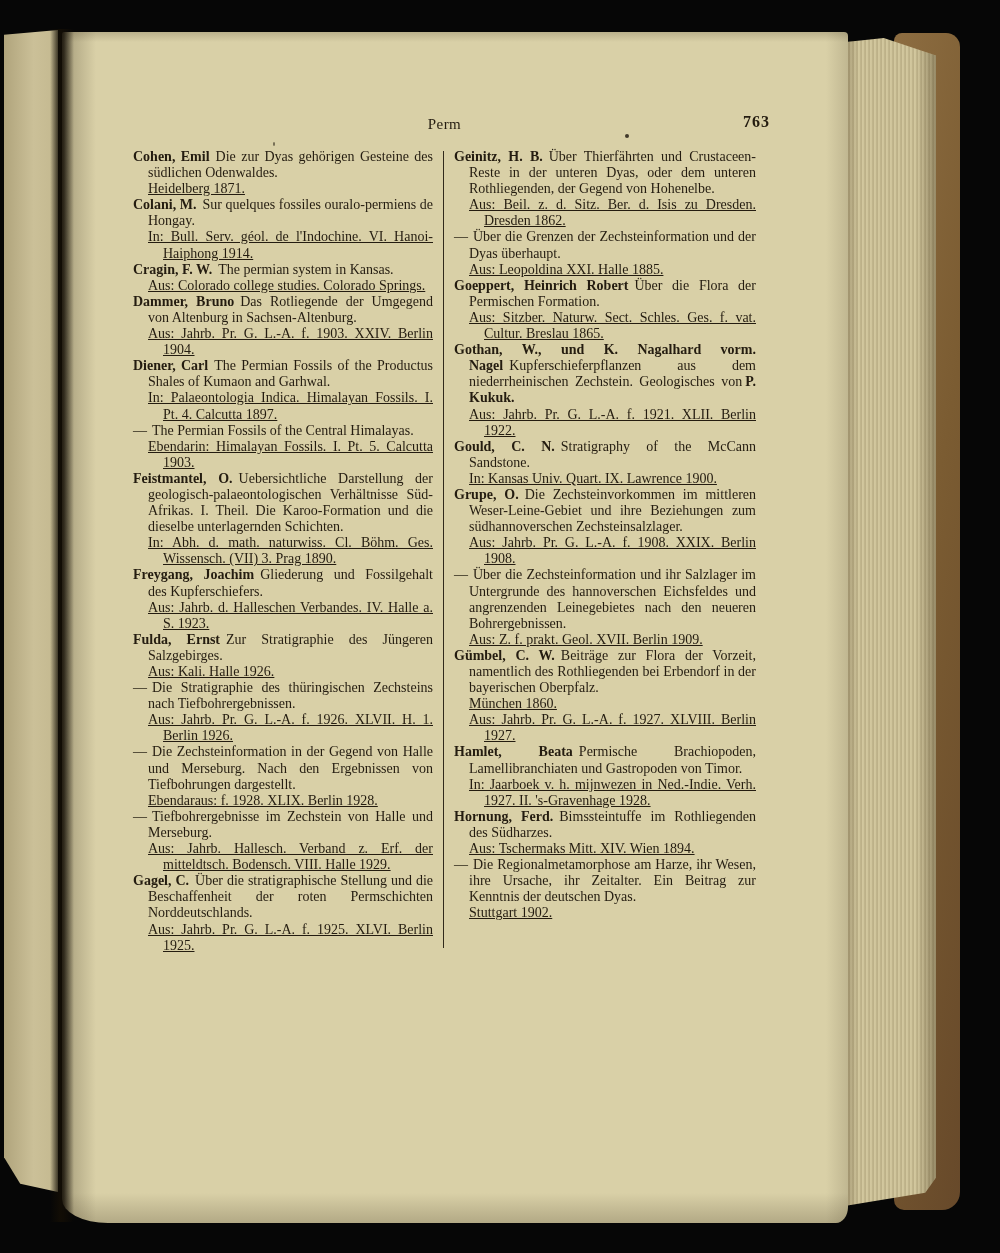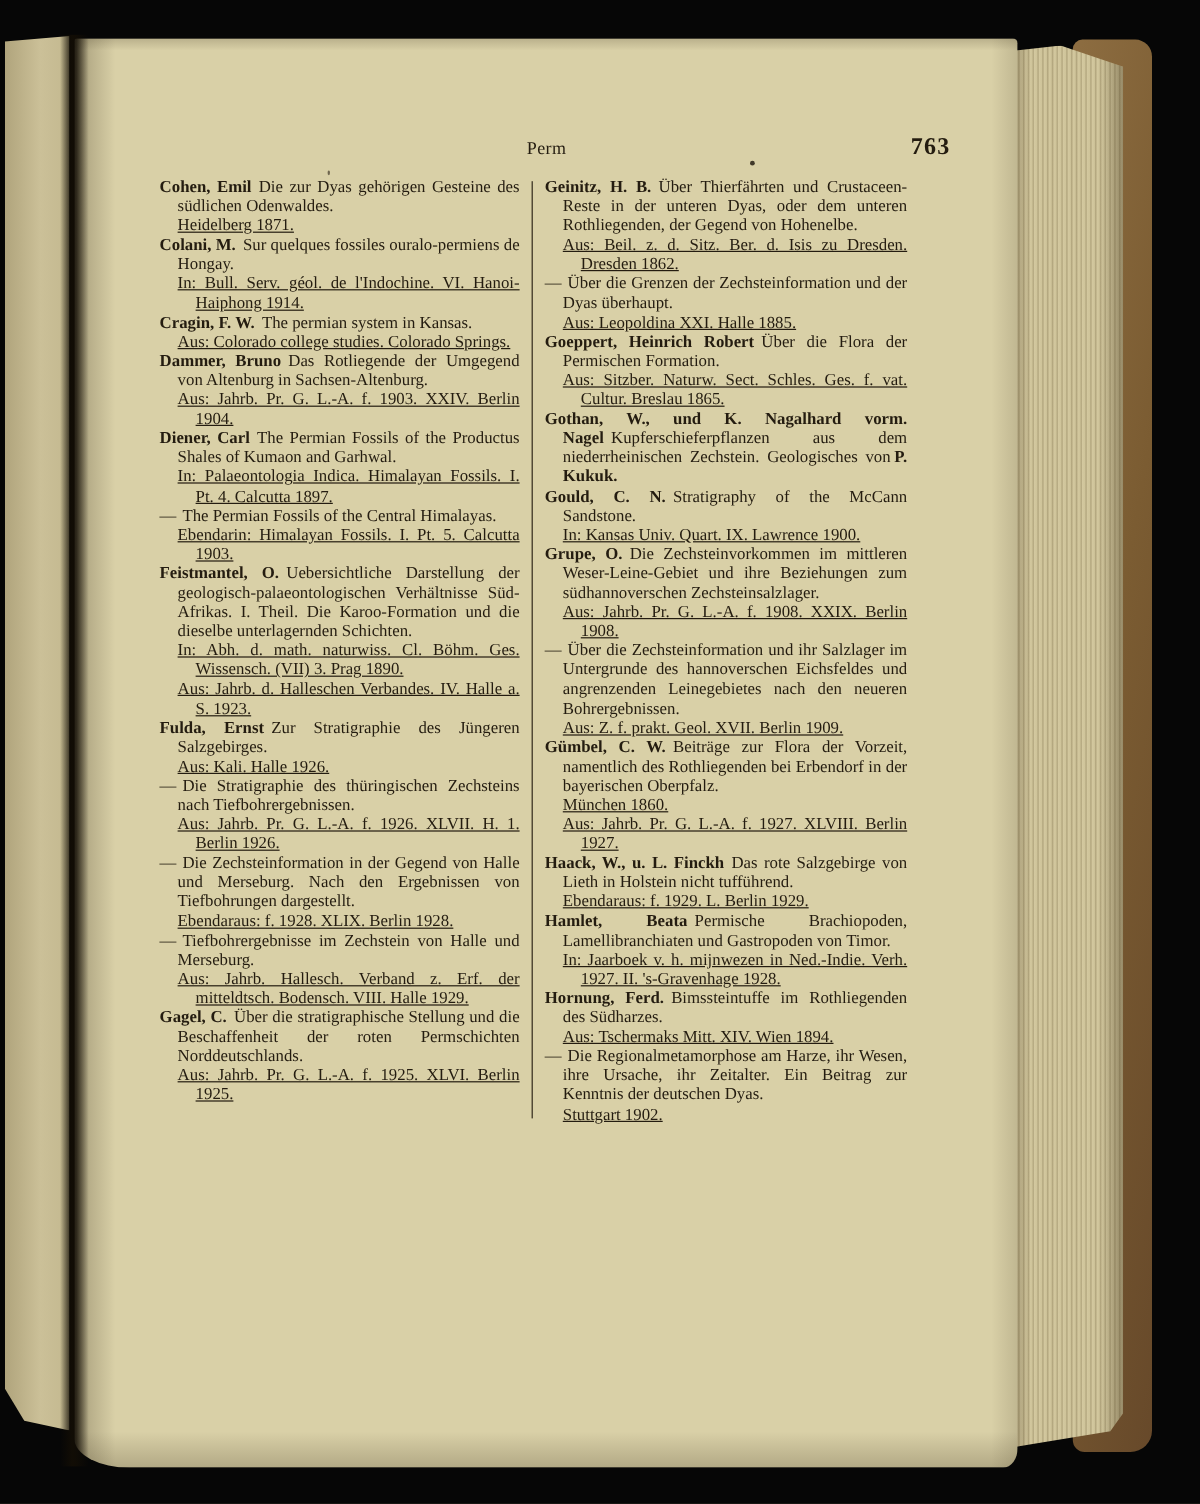--- a/index.html
+++ b/index.html
@@ -32,26 +32,26 @@
   
   .page{position:absolute;left:62px;top:32px;width:786px;height:1191px;z-index:2;
     background:
       linear-gradient(to right,rgba(41,31,13,.30) 0,rgba(41,31,13,0) 34px),
       linear-gradient(to left,rgba(41,31,13,.14) 0,rgba(0,0,0,0) 22px),
       linear-gradient(to bottom,rgba(41,31,13,.18) 0,rgba(0,0,0,0) 10px),
       linear-gradient(to top,rgba(41,31,13,.22) 0,rgba(0,0,0,0) 30px),
       #d9d0a7;
     border-radius:2px 4px 12px 46px / 2px 4px 16px 24px;}
 
-  .text-block{position:relative;padding:84px 50px 0 51px;color:#241c10;
+  .text-block{position:relative;padding:84px 72px 0 51px;color:#241c10;
     font-size:14px;line-height:16.1px;}
 
   .page-header{position:relative;height:20px;margin-bottom:13px;font-size:15px;}
   .running-title{position:absolute;left:50%;transform:translateX(-50%);letter-spacing:.4px;}
-  .page-number{position:absolute;right:6px;top:-2px;font-weight:bold;font-size:20px;letter-spacing:1px;}
+  .page-number{position:absolute;right:6px;top:-2px;font-weight:bold;font-size:16px;letter-spacing:1px;}
 
   .speck{position:absolute;border-radius:50%;background:#41392a;}
   .speck.s1{left:563px;top:102px;width:4px;height:4px;}
   .speck.s2{left:211px;top:110px;width:2px;height:4px;opacity:.7;}
 
   .columns{display:flex;align-items:stretch;text-align:justify;hyphens:auto;margin-left:20px;}
   .col{width:300px;}
   .col.right{width:302px;}
   .divider{width:1px;background:#31291b;margin:2px 10px 6px 10px;}
 
@@ -103,20 +103,21 @@
             </div>
             <div class="entry">
               <p class="entry-head"><span class="dash">—</span><span class="title">The Permian Fossils of the Central Himalayas.</span></p>
               <p class="ref src">Ebendarin: Himalayan Fossils. I. Pt. 5. Calcutta 1903.</p>
             </div>
             <div class="entry">
               <p class="entry-head"><b class="author">Feistmantel, O.</b><span class="title">Uebersichtliche Darstellung der geologisch-palaeontologischen Verhältnisse Süd-Afrikas. I. Theil. Die Karoo-Formation und die dieselbe unterlagernden Schichten.</span></p>
               <p class="ref src">In: Abh. d. math. naturwiss. Cl. Böhm. Ges. Wissensch. (VII) 3. Prag 1890.</p>
             </div>
             <div class="entry">
+              <p class="entry-head"><b class="author">Freygang, Joachim</b><span class="title">Gliederung und Fossilgehalt des Kupferschiefers.</span></p>
               <p class="ref src">Aus: Jahrb. d. Halleschen Verbandes. IV. Halle a. S. 1923.</p>
             </div>
             <div class="entry">
               <p class="entry-head"><b class="author">Fulda, Ernst</b><span class="title">Zur Stratigraphie des Jüngeren Salzgebirges.</span></p>
               <p class="ref src">Aus: Kali. Halle 1926.</p>
             </div>
             <div class="entry">
               <p class="entry-head"><span class="dash">—</span><span class="title">Die Stratigraphie des thüringischen Zechsteins nach Tiefbohrergebnissen.</span></p>
               <p class="ref src">Aus: Jahrb. Pr. G. L.-A. f. 1926. XLVII. H. 1. Berlin 1926.</p>
             </div>
@@ -142,20 +143,21 @@
             <div class="entry">
               <p class="entry-head"><span class="dash">—</span><span class="title">Über die Grenzen der Zechsteinformation und der Dyas überhaupt.</span></p>
               <p class="ref src">Aus: Leopoldina XXI. Halle 1885.</p>
             </div>
             <div class="entry">
               <p class="entry-head"><b class="author">Goeppert, Heinrich Robert</b><span class="title">Über die Flora der Permischen Formation.</span></p>
               <p class="ref src">Aus: Sitzber. Naturw. Sect. Schles. Ges. f. vat. Cultur. Breslau 1865.</p>
             </div>
             <div class="entry">
               <p class="entry-head"><b class="author">Gothan, W., und K. Nagalhard vorm. Nagel</b><span class="title">Kupferschieferpflanzen aus dem niederrheinischen Zechstein. Geologisches von</span><b class="coauthor">P. Kukuk.</b></p>
+              <p class="ref src">Aus: Jahrb. Pr. G. L.-A. f. 1921. XLII. Berlin 1922.</p>
             </div>
             <div class="entry">
               <p class="entry-head"><b class="author">Gould, C. N.</b><span class="title">Stratigraphy of the McCann Sandstone.</span></p>
               <p class="ref src">In: Kansas Univ. Quart. IX. Lawrence 1900.</p>
             </div>
             <div class="entry">
               <p class="entry-head"><b class="author">Grupe, O.</b><span class="title">Die Zechsteinvorkommen im mittleren Weser-Leine-Gebiet und ihre Beziehungen zum südhannoverschen Zechsteinsalzlager.</span></p>
               <p class="ref src">Aus: Jahrb. Pr. G. L.-A. f. 1908. XXIX. Berlin 1908.</p>
             </div>
             <div class="entry">
@@ -163,24 +165,20 @@
               <p class="ref src">Aus: Z. f. prakt. Geol. XVII. Berlin 1909.</p>
             </div>
             <div class="entry">
               <p class="entry-head"><b class="author">Gümbel, C. W.</b><span class="title">Beiträge zur Flora der Vorzeit, namentlich des Rothliegenden bei Erbendorf in der bayerischen Oberpfalz.</span></p>
               <p class="ref pub">München 1860.</p>
             </div>
             <div class="entry">
               <p class="ref src">Aus: Jahrb. Pr. G. L.-A. f. 1927. XLVIII. Berlin 1927.</p>
             </div>
             <div class="entry">
-              <p class="entry-head"><b class="author">Haack, W., u. L. Finckh</b><span class="title">Das rote Salzgebirge von Lieth in Holstein nicht tufführend.</span></p>
-              <p class="ref src">Ebendaraus: f. 1929. L. Berlin 1929.</p>
-            </div>
-            <div class="entry">
               <p class="entry-head"><b class="author">Hamlet, Beata</b><span class="title">Permische Brachiopoden, Lamellibranchiaten und Gastropoden von Timor.</span></p>
               <p class="ref src">In: Jaarboek v. h. mijnwezen in Ned.-Indie. Verh. 1927. II. 's-Gravenhage 1928.</p>
             </div>
             <div class="entry">
               <p class="entry-head"><b class="author">Hornung, Ferd.</b><span class="title">Bimssteintuffe im Rothliegenden des Südharzes.</span></p>
               <p class="ref src">Aus: Tschermaks Mitt. XIV. Wien 1894.</p>
             </div>
             <div class="entry">
               <p class="entry-head"><span class="dash">—</span><span class="title">Die Regionalmetamorphose am Harze, ihr Wesen, ihre Ursache, ihr Zeitalter. Ein Beitrag zur Kenntnis der deutschen Dyas.</span></p>
               <p class="ref pub">Stuttgart 1902.</p>

